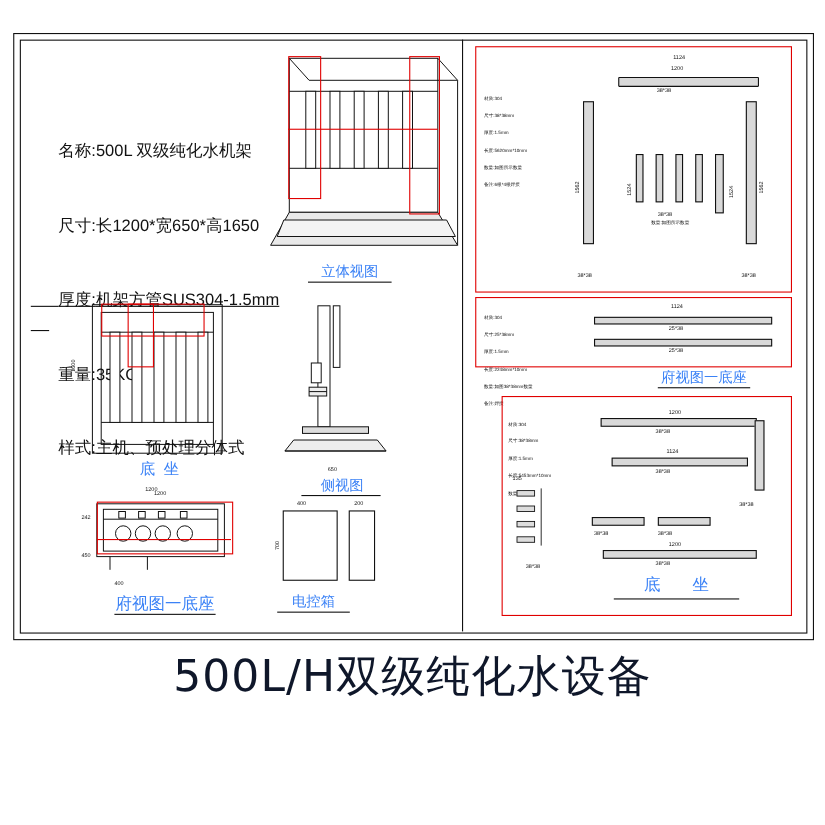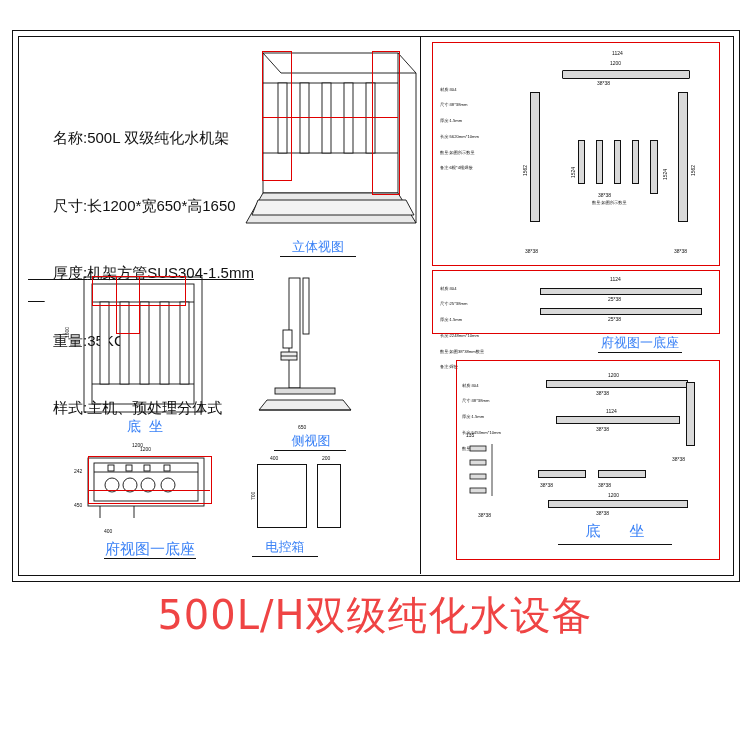--- a/index.html
+++ b/index.html
@@ -64,21 +64,21 @@
     color: #3b82f6;
     white-space: pre;
     text-align: center;
   }
   .title-block {
     position: absolute;
     left: 0;
     top: 592px;
     width: 750px;
     text-align: center;
-    color: #ef4444;
+    color: #0f172a;
     font-family: "DejaVu Sans", sans-serif;
     font-size: 40px;
     line-height: 1.18;
     letter-spacing: 1px;
     font-weight: 400;
   }
   .bar {
     position: absolute;
     background: #d9d9d9;
     border: 1px solid #111;

